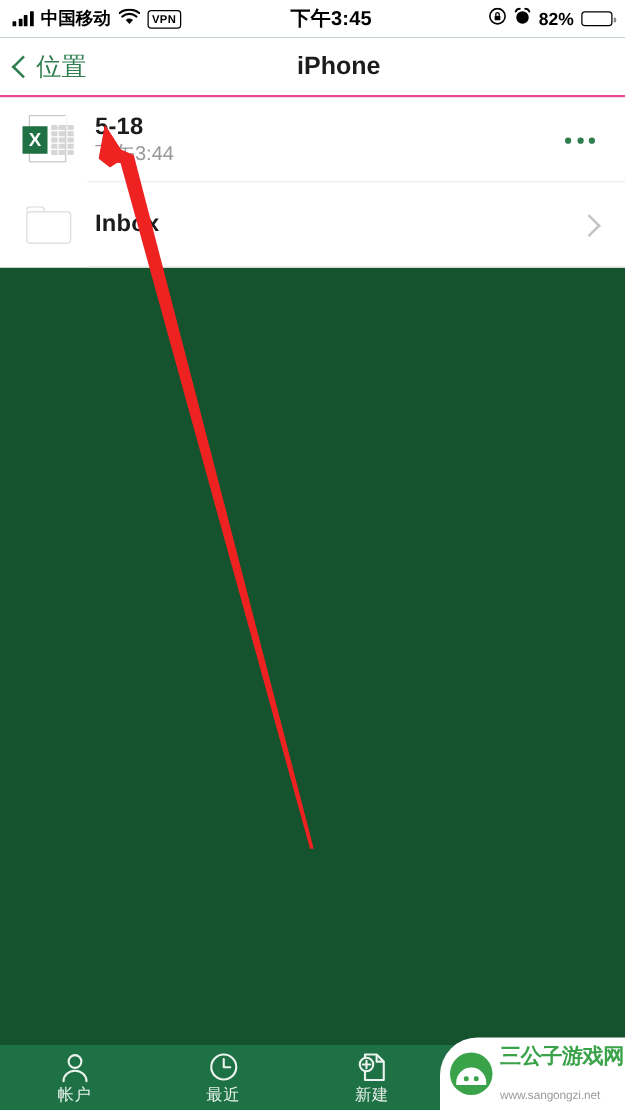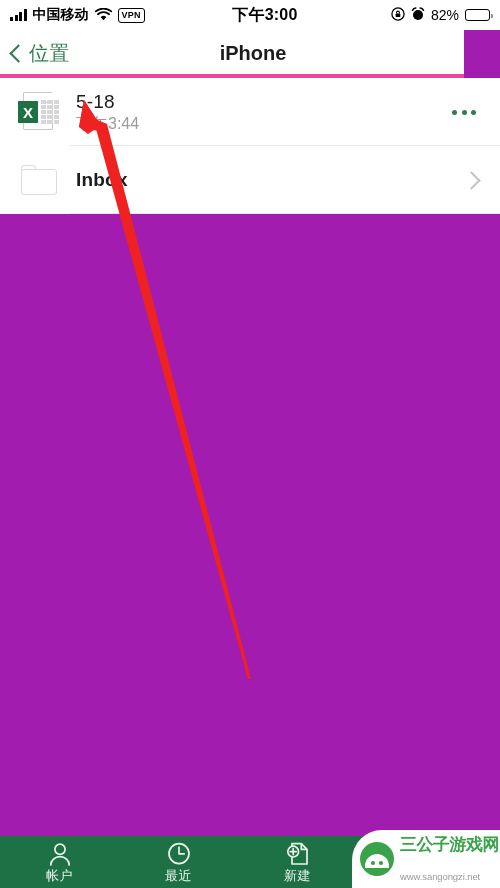--- a/index.html
+++ b/index.html
@@ -9,21 +9,21 @@
   }
   body {
     font-family: "Liberation Sans", "DejaVu Sans", sans-serif;
     -webkit-font-smoothing: antialiased;
   }
   #screen {
     position: relative;
     width: 500px;
     height: 888px;
     overflow: hidden;
-    background: #a21caf;
+    background: #14532d;
   }
 
   
   .status-bar {
     position: absolute;
     top: 0; left: 0;
     width: 500px;
     height: 30px;
     background: #ffffff;
     display: flex;
@@ -73,21 +73,21 @@
   .carrier { font-size: 14px; font-weight: 600; }
   .vpn-badge {
     border: 1.4px solid #000;
     border-radius: 3px;
     font-size: 9px;
     font-weight: 700;
     padding: 0px 3px 1px 3px;
     line-height: 12px;
     letter-spacing: .3px;
   }
-  .battery-pct { font-size: 14px; font-weight: 400; }
+  .battery-pct { font-size: 14px; font-weight: 700; }
   .battery-shell {
     position: relative;
     width: 25px;
     height: 12px;
     border: 1.4px solid #000;
     border-radius: 3px;
     box-sizing: border-box;
     padding: 1.2px;
   }
   .battery-shell:after {
@@ -104,24 +104,24 @@
     height: 100%;
     width: 82%;
     background: #000;
     border-radius: 1.2px;
   }
 
   
   .nav-bar {
     position: absolute;
     top: 30px; left: 0;
-    width: 464px;
+    width: 500px;
     height: 48px;
     background: #ffffff;
-    border-bottom: 4px solid #ec4899;
+    border-bottom: 2px solid #ec4899;
     box-sizing: border-box;
   }
   .nav-back {
     position: absolute;
     left: 12px;
     top: 0;
     height: 47px;
     display: flex;
     align-items: center;
     gap: 3px;
@@ -186,21 +186,21 @@
     flex: 0 0 46px;
     position: relative;
     margin-right: 14px;
   }
   .row-text {
     flex: 1 1 auto;
     min-width: 0;
   }
   .row-title {
     font-size: 19px;
-    font-weight: 400;
+    font-weight: 700;
     color: #1c1c1e;
     line-height: 22px;
     letter-spacing: .2px;
   }
   .row-sub {
     font-size: 16px;
     color: #9a9a9e;
     line-height: 20px;
     margin-top: 1px;
   }
@@ -419,21 +419,21 @@
       <span style="display:inline-block;">
         <svg width="17" height="13" viewBox="0 0 17 13">
           <path d="M8.5 12.2 L5.6 8.9 a4.6 4.6 0 0 1 5.8 0 Z" fill="#000"></path>
           <path d="M2.9 6.2 a8.6 8.6 0 0 1 11.2 0" stroke="#000" stroke-width="1.8" fill="none" stroke-linecap="round"></path>
           <path d="M0.7 3.4 a12.4 12.4 0 0 1 15.6 0" stroke="#000" stroke-width="1.8" fill="none" stroke-linecap="round"></path>
         </svg>
       </span>
       <span class="vpn-badge">VPN</span>
     </div>
 
-    <div class="status-center">下午3:00</div>
+    <div class="status-center">下午3:45</div>
 
     <div class="status-right">
       <span style="display:inline-block;">
         <svg width="14" height="14" viewBox="0 0 14 14">
           <circle cx="7" cy="7" r="6.1" fill="none" stroke="#000" stroke-width="1.3"></circle>
           <rect x="4.7" y="6.5" width="4.6" height="3.6" rx="0.7" fill="#000"></rect>
           <path d="M5.6 6.5 v-1 a1.4 1.4 0 0 1 2.8 0 v1" fill="none" stroke="#000" stroke-width="1.1"></path>
         </svg>
       </span>
       <span style="display:inline-block;">

